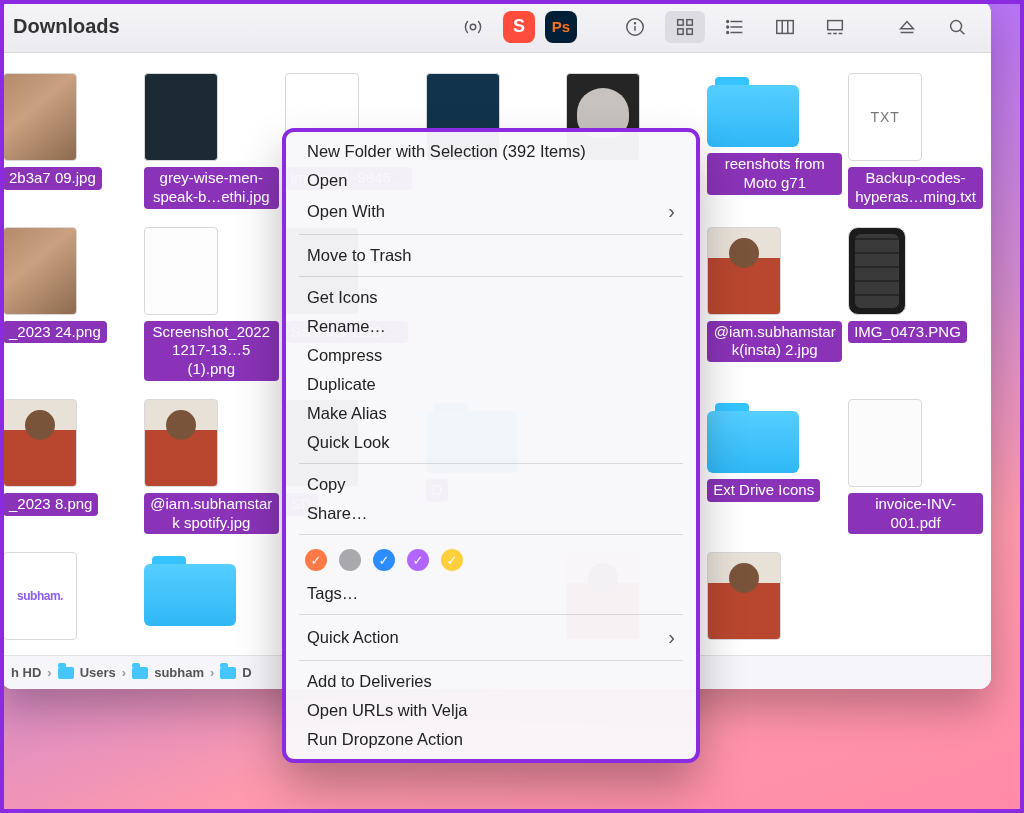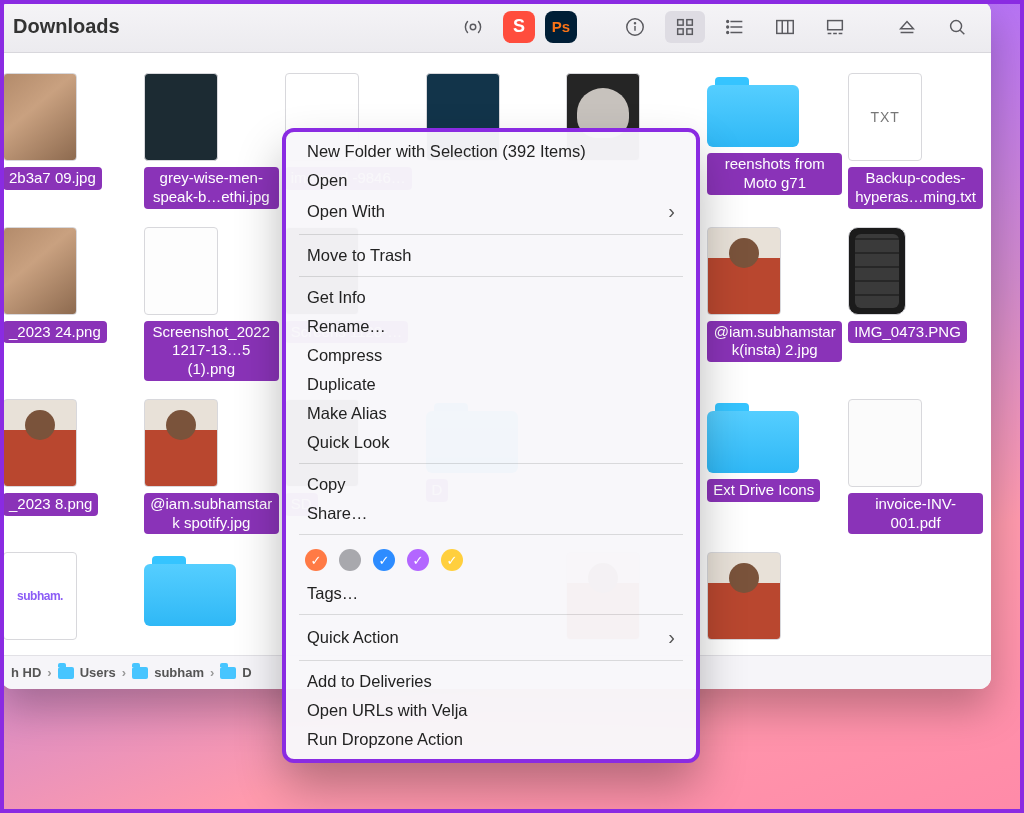--- a/index.html
+++ b/index.html
@@ -355,21 +355,21 @@
   </div>
 </div>
 
 <div class="ctx">
   <div class="row">New Folder with Selection (392 Items)</div>
   <div class="row">Open</div>
   <div class="row arrow">Open With</div>
   <hr>
   <div class="row">Move to Trash</div>
   <hr>
-  <div class="row">Get Info</div>
+  <div class="row">Get Icons</div>
   <div class="row">Rename…</div>
   <div class="row">Compress</div>
   <div class="row">Duplicate</div>
   <div class="row">Make Alias</div>
   <div class="row">Quick Look</div>
   <hr>
   <div class="row">Copy</div>
   <div class="row">Share…</div>
   <hr>
   <div class="tag-dots">

